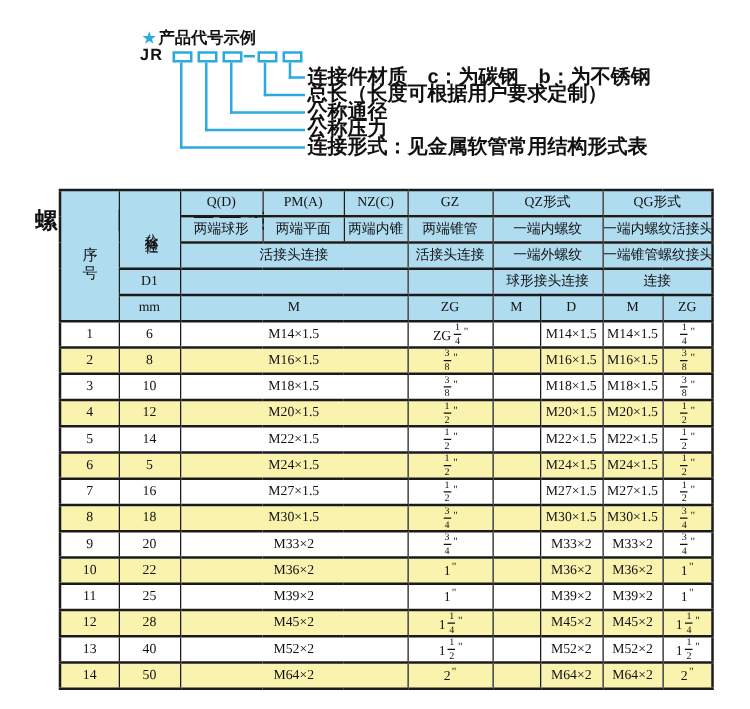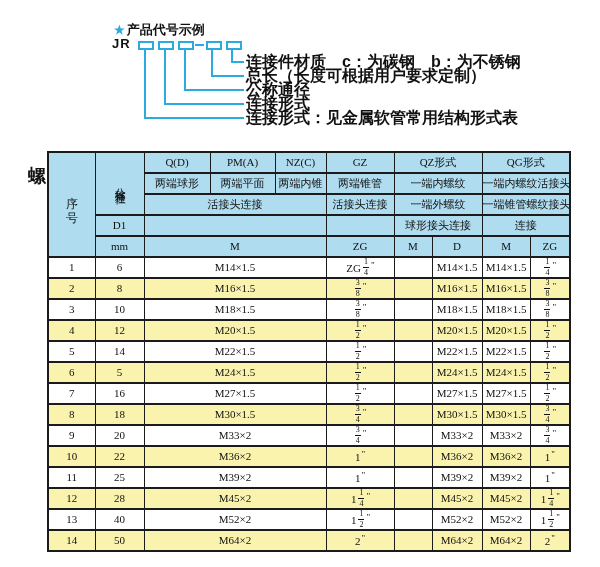--- a/index.html
+++ b/index.html
@@ -71,21 +71,21 @@
   <div class="abs cline" style="left:184px;top:50px;width:2px;height:41px;"></div>
   <div class="abs cline" style="left:184px;top:89px;width:60px;height:2px;"></div>
   <div class="abs cline" style="left:211px;top:50px;width:2px;height:27px;"></div>
   <div class="abs cline" style="left:211px;top:75px;width:33px;height:2px;"></div>
   <div class="abs cline" style="left:231px;top:50px;width:2px;height:13px;"></div>
   <div class="abs cline" style="left:231px;top:61px;width:13px;height:2px;"></div>
 
   <div class="abs dlabel" style="top:55px;">连接件材质　c：为碳钢　b：为不锈钢</div>
   <div class="abs dlabel" style="top:69px;">总长（长度可根据用户要求定制）</div>
   <div class="abs dlabel" style="top:83px;">公称通径</div>
-  <div class="abs dlabel" style="top:97px;">连接形式</div>
+  <div class="abs dlabel" style="top:97px;">公称压力</div>
   <div class="abs dlabel" style="top:111px;">连接形式：见金属软管常用结构形式表</div>
 
   <div class="abs tbl-title">螺母连接形式参考表</div>
 
   <table class="ref">
     <colgroup>
       <col style="width:47px">
         <col style="width:49px">
         <col style="width:66px">
         <col style="width:65px">

